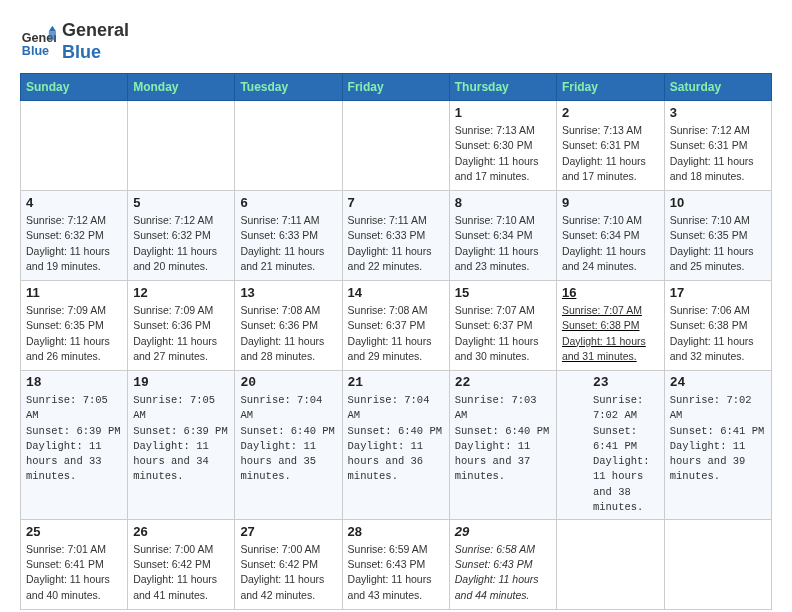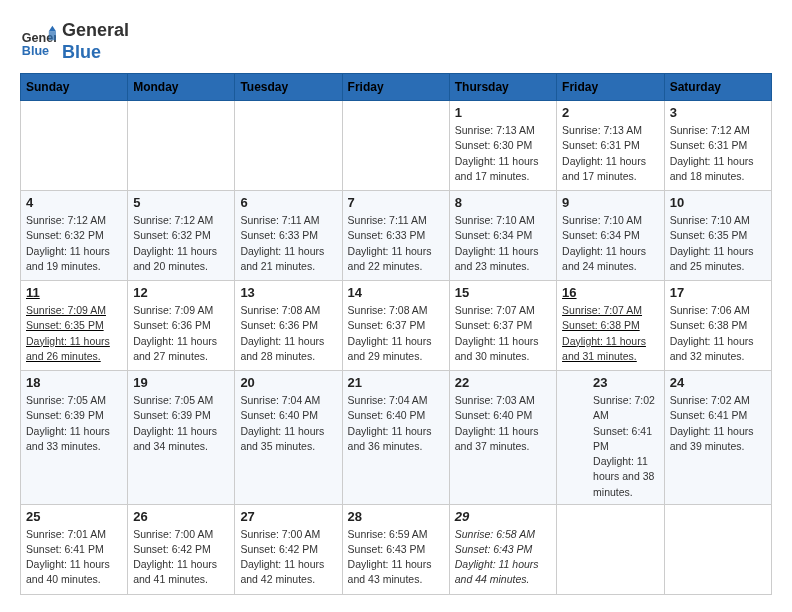--- a/index.html
+++ b/index.html
@@ -43,21 +43,21 @@
       font-size: 15px;
       color: #555;
     }
     .calendar {
       width: 100%;
       border-collapse: collapse;
       font-size: 11px;
     }
     .calendar th {
       background: #2a6db5;
-      color: #000000;
+      color: #86efac;
       text-align: left;
       padding: 6px 5px;
       font-size: 12px;
       font-weight: bold;
       border: 1px solid #1a5a9a;
     }
     .calendar td {
       border: 1px solid #ccc;
       vertical-align: top;
       padding: 4px 5px;
@@ -159,21 +159,21 @@
         <td style="height: 90px; background: rgb(245, 248, 252);">
           <div class="day-num">9</div>
           <div class="day-info">Sunrise: 7:10 AM<br>Sunset: 6:34 PM<br>Daylight: 11 hours and 24 minutes.</div>
         </td>
         <td style="height: 90px; background: rgb(245, 248, 252); margin-top: 8px;">
           <div class="day-num">10</div>
           <div class="day-info">Sunrise: 7:10 AM<br>Sunset: 6:35 PM<br>Daylight: 11 hours and 25 minutes.</div>
         </td>
       </tr>
       <tr>
-        <td style="height: 90px; text-decoration: underline;">
+        <td style="height: 90px;">
           <div class="day-num">11</div>
           <div class="day-info">Sunrise: 7:09 AM<br>Sunset: 6:35 PM<br>Daylight: 11 hours and 26 minutes.</div>
         </td>
         <td style="height: 90px;">
           <div class="day-num">12</div>
           <div class="day-info">Sunrise: 7:09 AM<br>Sunset: 6:36 PM<br>Daylight: 11 hours and 27 minutes.</div>
         </td>
         <td style="height: 90px; margin-top: 26px;">
           <div class="day-num">13</div>
           <div class="day-info">Sunrise: 7:08 AM<br>Sunset: 6:36 PM<br>Daylight: 11 hours and 28 minutes.</div>
@@ -188,21 +188,21 @@
         </td>
         <td style="height: 90px; text-decoration: underline;">
           <div class="day-num">16</div>
           <div class="day-info">Sunrise: 7:07 AM<br>Sunset: 6:38 PM<br>Daylight: 11 hours and 31 minutes.</div>
         </td>
         <td style="height: 90px;">
           <div class="day-num">17</div>
           <div class="day-info">Sunrise: 7:06 AM<br>Sunset: 6:38 PM<br>Daylight: 11 hours and 32 minutes.</div>
         </td>
       </tr>
-      <tr style="background: #404040;">
+      <tr style="background: #404040; font-family: Liberation Mono, monospace;">
         <td style="height: 90px; background: rgb(245, 248, 252);">
           <div class="day-num">18</div>
           <div class="day-info">Sunrise: 7:05 AM<br>Sunset: 6:39 PM<br>Daylight: 11 hours and 33 minutes.</div>
         </td>
         <td style="height: 90px; background: rgb(245, 248, 252);">
           <div class="day-num">19</div>
           <div class="day-info">Sunrise: 7:05 AM<br>Sunset: 6:39 PM<br>Daylight: 11 hours and 34 minutes.</div>
         </td>
         <td style="height: 90px; background: rgb(245, 248, 252);">
           <div class="day-num">20</div>

